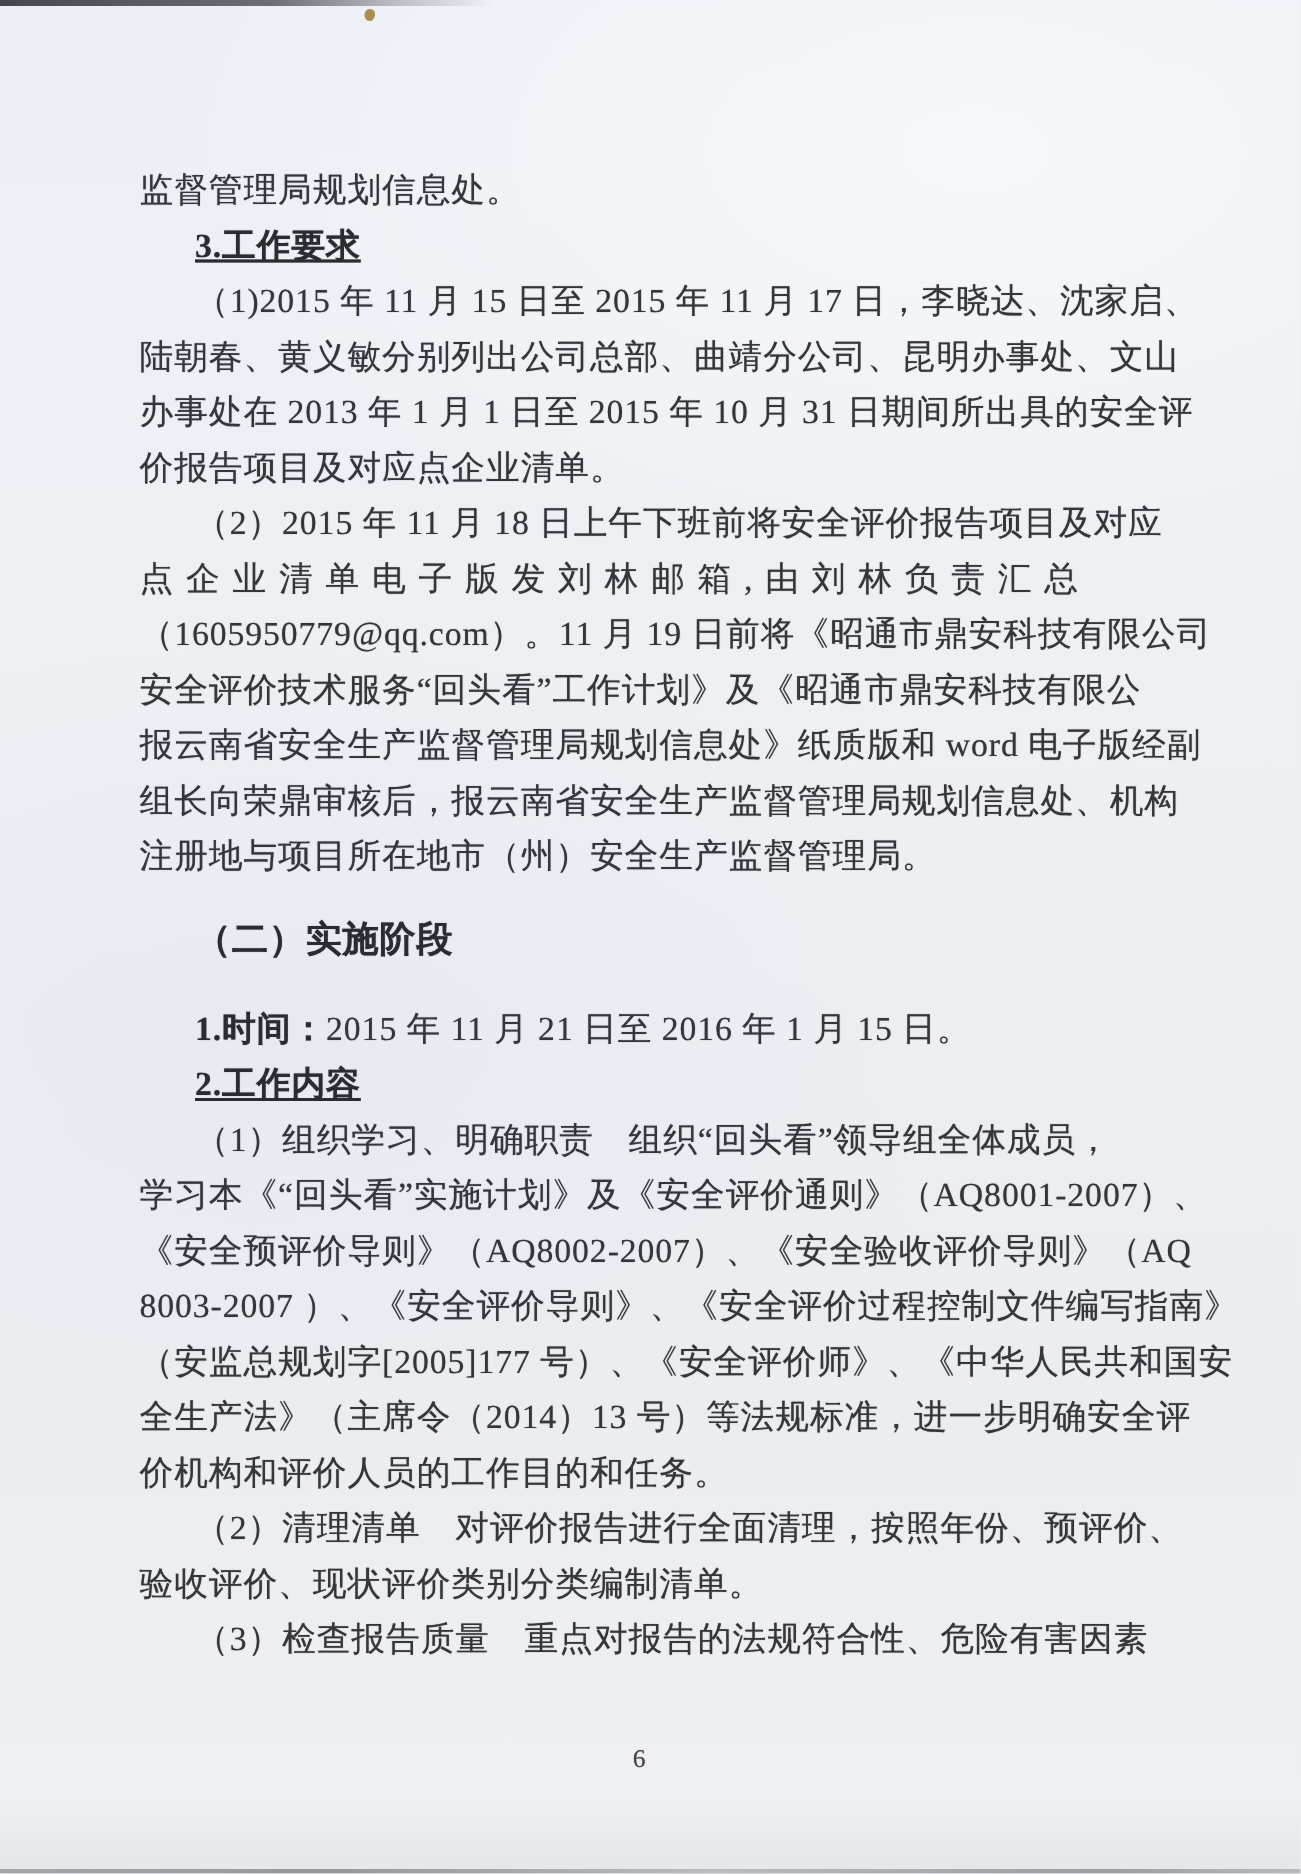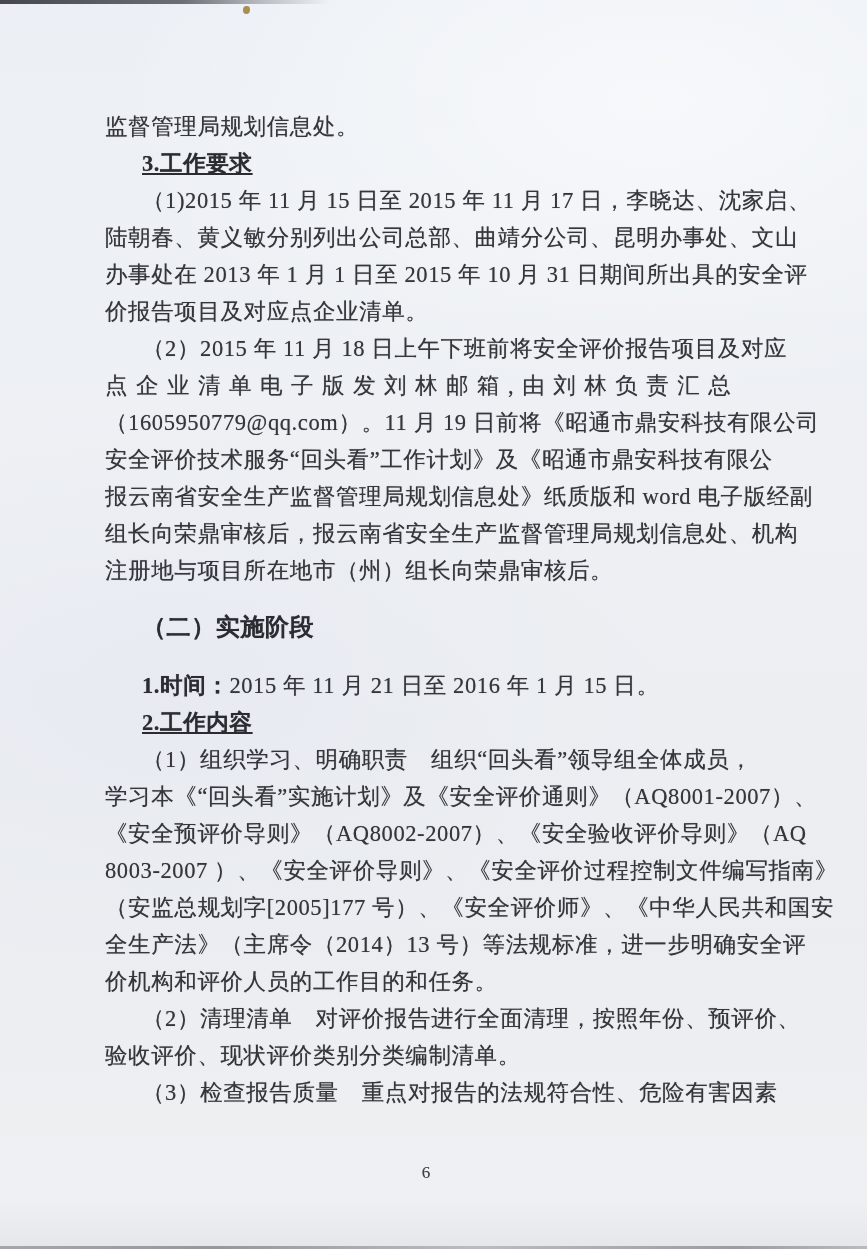--- a/index.html
+++ b/index.html
@@ -12,21 +12,21 @@
   body{
     width:867px;height:1249px;position:relative;overflow:hidden;
     font-family:"Liberation Serif","DejaVu Serif",serif;
     background:
       radial-gradient(ellipse 900px 500px at 75% 8%, rgba(255,255,255,.55), rgba(255,255,255,0) 60%),
       radial-gradient(ellipse 700px 400px at 20% 55%, rgba(226,231,240,.5), rgba(226,231,240,0) 70%),
       linear-gradient(180deg,#ecf0f6 0%,#eef0f4 35%,#ebedf1 75%,#eff0f2 96%,#e4e6e9 100%);
     background-color:var(--paper);
   }
   .page-content{
-    position:absolute;left:105px;top:108px;width:692px;
+    position:absolute;left:93px;top:108px;width:692px;
     color:var(--ink);
     font-size:22.5px;line-height:37px;
     letter-spacing:0.6px;
     text-shadow:0 0 0.7px rgba(52,54,62,.6);
   }
   .ln{height:37px;white-space:nowrap;}
   .ind{padding-left:37px;}
   .b{font-weight:bold;color:var(--ink-bold);text-decoration:underline;}
   .spread{letter-spacing:8.5px;}
   .h2{
@@ -69,21 +69,21 @@
   <div class="ln ind">（1)2015 年 11 月 15 日至 2015 年 11 月 17 日，李晓达、沈家启、</div>
   <div class="ln">陆朝春、黄义敏分别列出公司总部、曲靖分公司、昆明办事处、文山</div>
   <div class="ln">办事处在 2013 年 1 月 1 日至 2015 年 10 月 31 日期间所出具的安全评</div>
   <div class="ln">价报告项目及对应点企业清单。</div>
   <div class="ln ind">（2）2015 年 11 月 18 日上午下班前将安全评价报告项目及对应</div>
   <div class="ln spread">点企业清单电子版发刘林邮箱,由刘林负责汇总</div>
   <div class="ln">（1605950779@qq.com）。11 月 19 日前将《昭通市鼎安科技有限公司</div>
   <div class="ln">安全评价技术服务“回头看”工作计划》及《昭通市鼎安科技有限公</div>
   <div class="ln">报云南省安全生产监督管理局规划信息处》纸质版和 word 电子版经副</div>
   <div class="ln">组长向荣鼎审核后，报云南省安全生产监督管理局规划信息处、机构</div>
-  <div class="ln">注册地与项目所在地市（州）组长向荣鼎审核后。</div>
+  <div class="ln">注册地与项目所在地市（州）安全生产监督管理局。</div>
   <div class="h2">（二）实施阶段</div>
   <div class="ln ind">
     <span class="time-label">1.时间：</span><span>2015 年 11 月 21 日至 2016 年 1 月 15 日。</span>
   </div>
   <div class="ln ind b">2.工作内容</div>
   <div class="ln ind">（1）组织学习、明确职责　组织“回头看”领导组全体成员，</div>
   <div class="ln">学习本《“回头看”实施计划》及《安全评价通则》（AQ8001-2007）、</div>
   <div class="ln">《安全预评价导则》（AQ8002-2007）、《安全验收评价导则》（AQ</div>
   <div class="ln">8003-2007 ）、《安全评价导则》、《安全评价过程控制文件编写指南》</div>
   <div class="ln">（安监总规划字[2005]177 号）、《安全评价师》、《中华人民共和国安</div>

